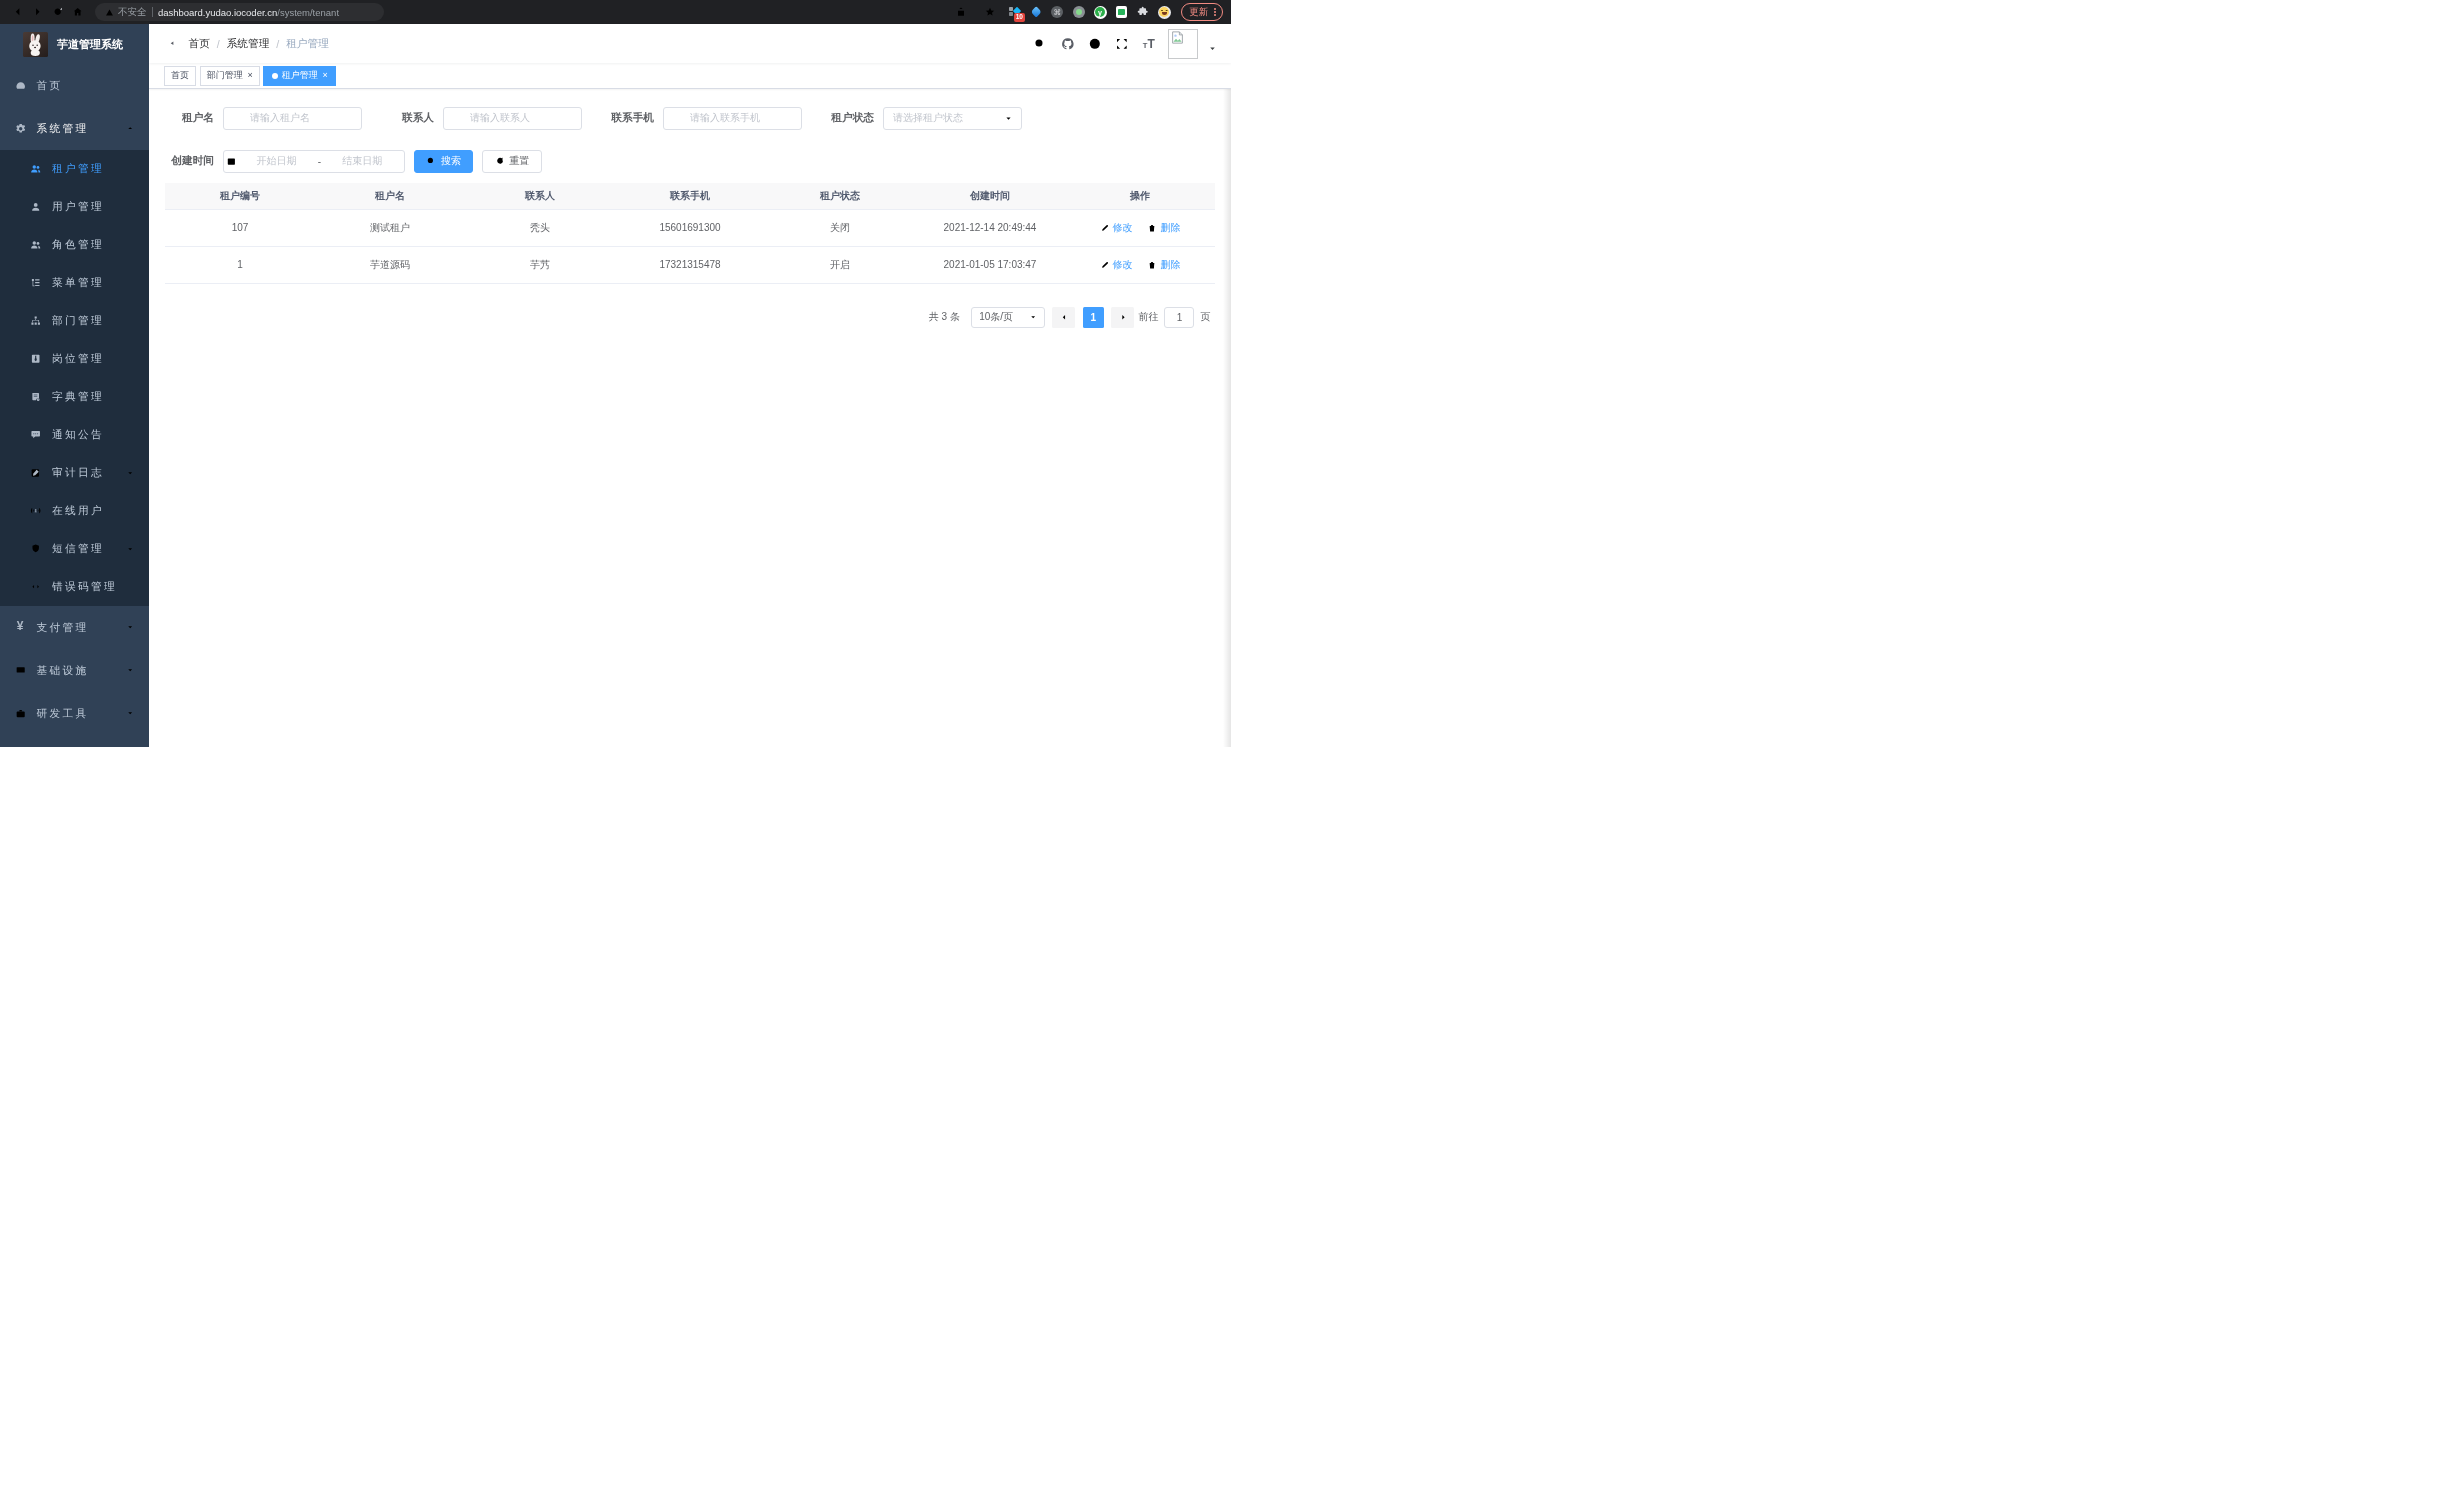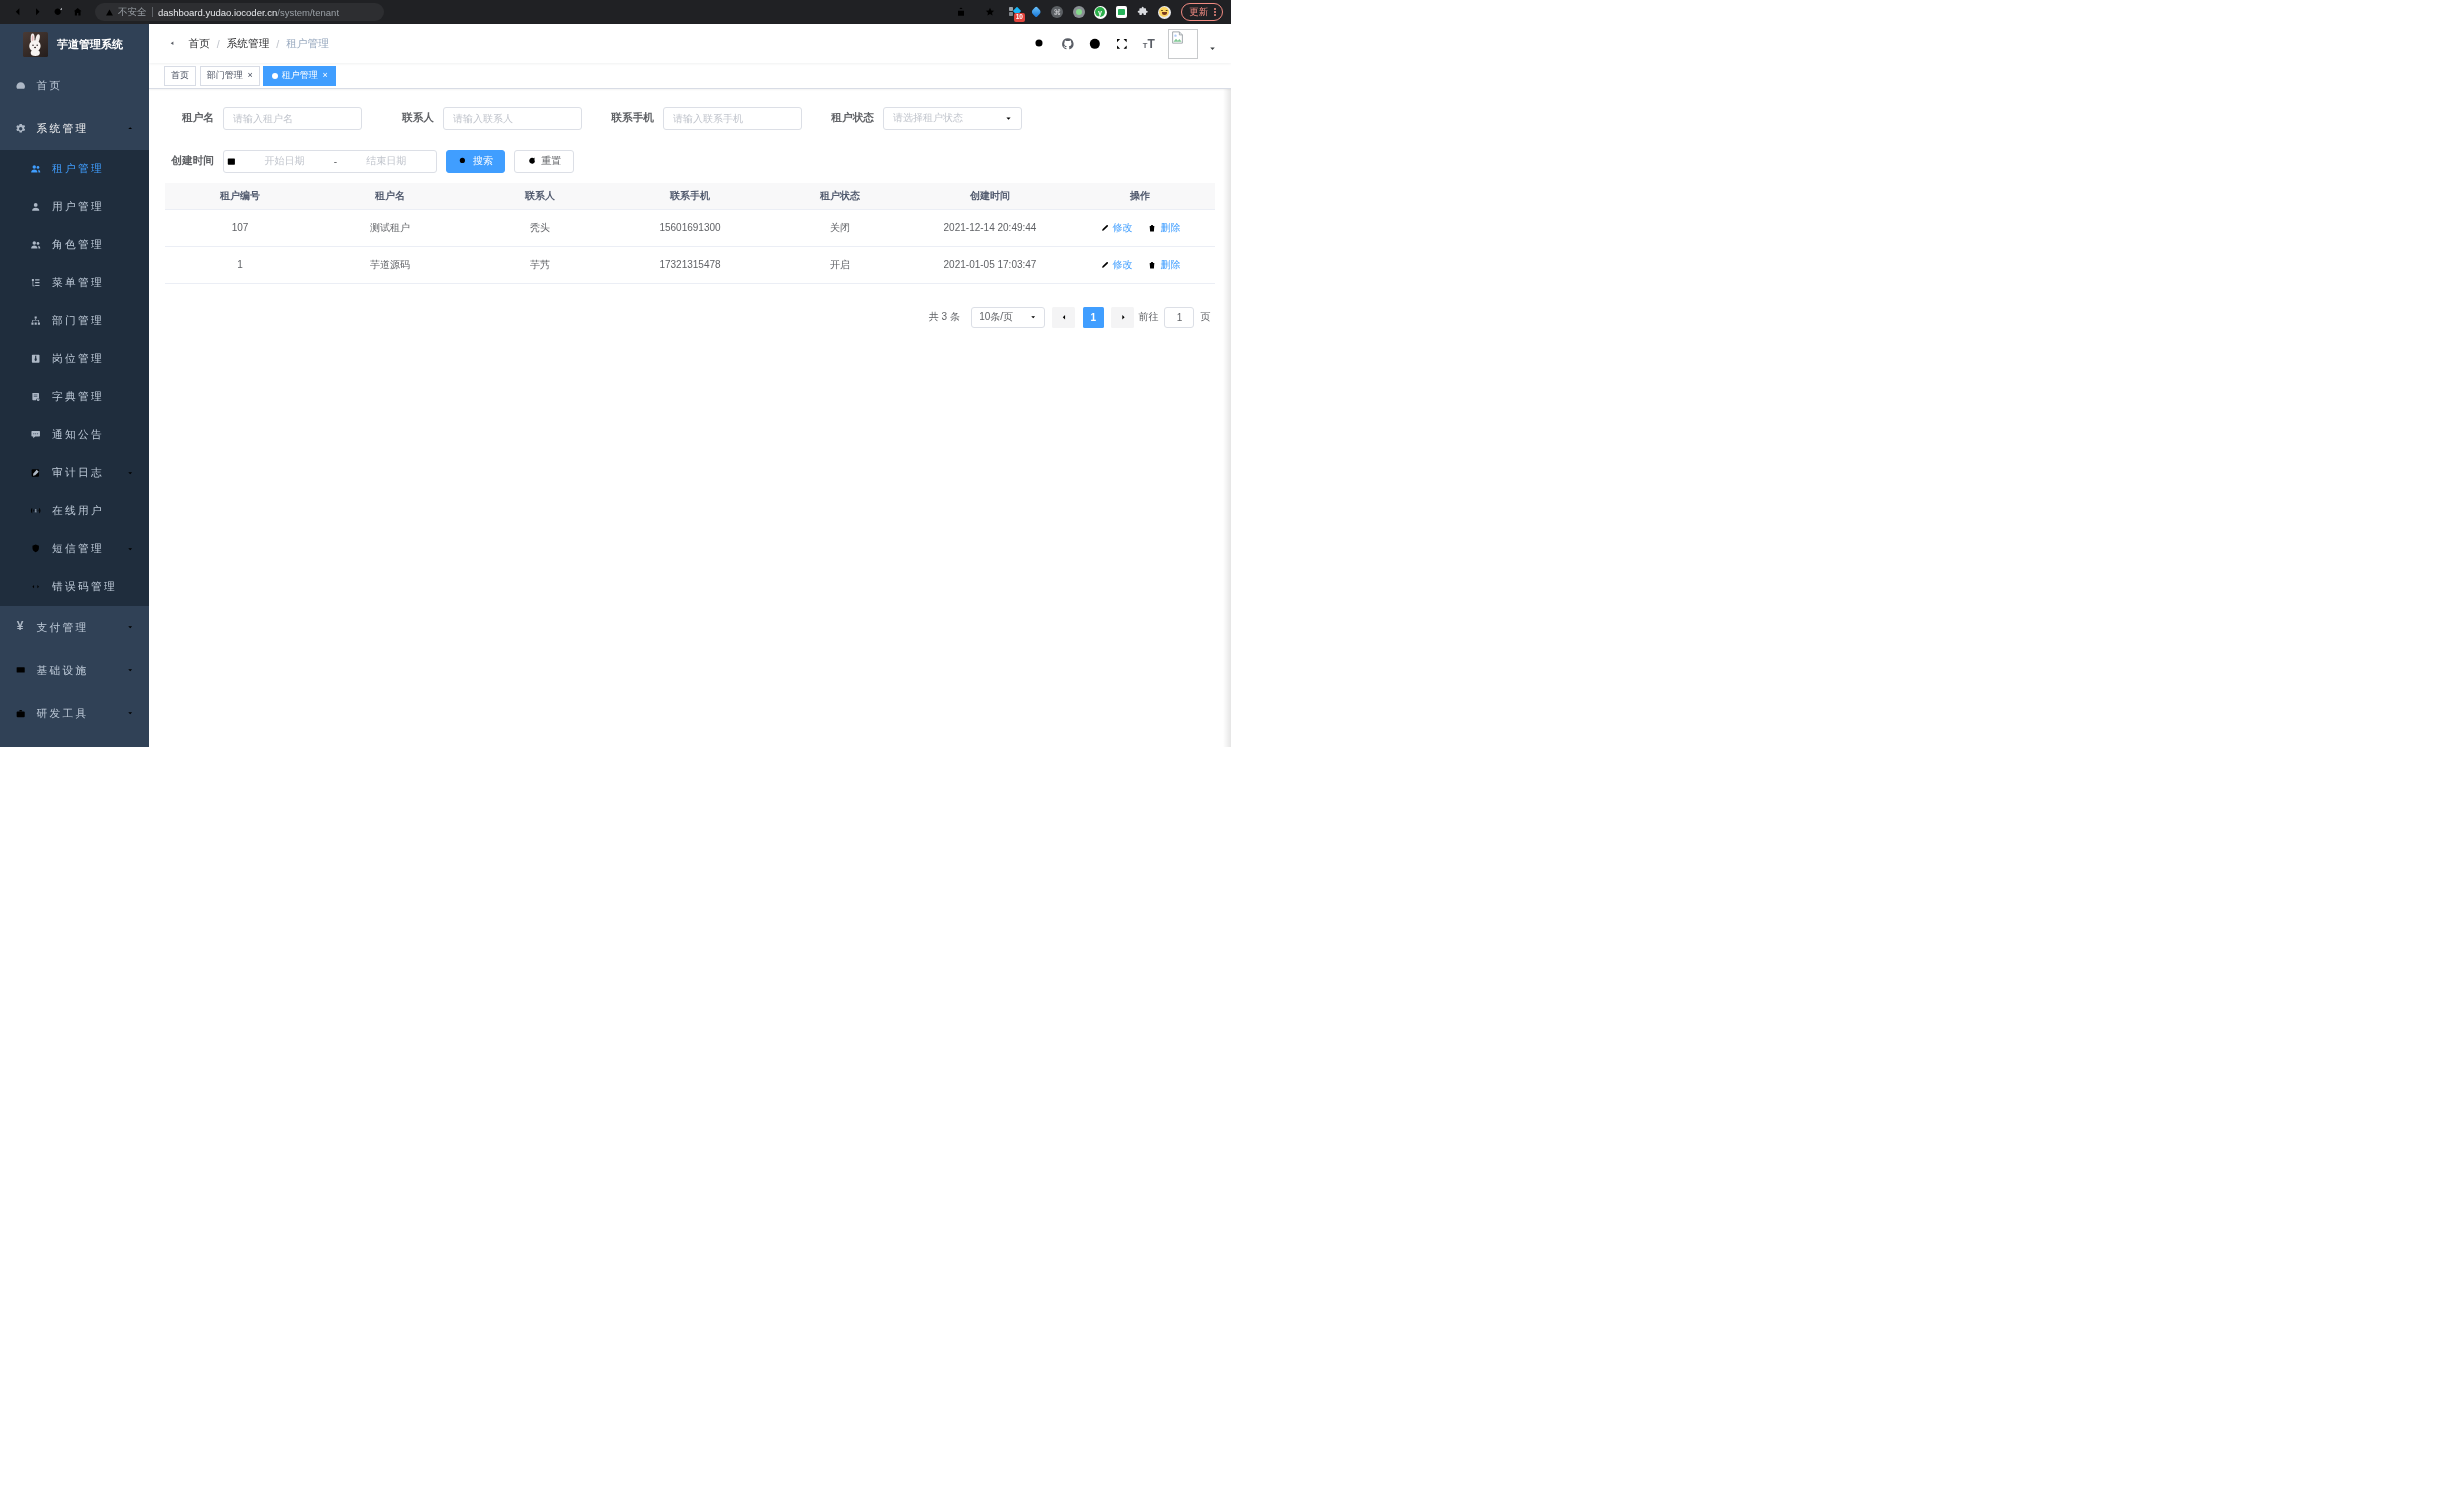--- a/index.html
+++ b/index.html
@@ -97,27 +97,27 @@
   .tag .x { font-size:9px; line-height:1; margin-left:0.8px; }
   .tag.active { background:#409eff; border-color:#409eff; color:#fff; padding:0 7.6px; }
   .tag .dot { width:6px; height:6px; border-radius:50%; background:#fff; }
 
   
   .content { flex:1; padding:17.5px 16px 0; position:relative; }
   .filter-row { display:flex; align-items:center; }
   .filter-row + .filter-row { margin-top:20px; }
   .f-group { display:flex; align-items:center; margin-right:23px; }
   .f-label { width:49px; text-align:right; margin-right:9px; font-size:10.7px; font-weight:700; color:#606266; white-space:nowrap; }
-  .f-input { width:139px; height:23px; border:0.8px solid #dcdfe6; border-radius:3px; padding:0 9px; font-size:10px;
-    color:#606266; background:#fff; font-family:Liberation Sans, sans-serif; }
+  .f-input { width:139px; height:23px; border:0.8px solid #dcdfe6; border-radius:3px; padding:0 26px; font-size:10px;
+    color:#606266; background:#fff; font-family:Liberation Mono, monospace; }
   .f-input::placeholder { color:#c0c4cc; }
   .f-select { width:139px; height:23px; border:0.8px solid #dcdfe6; border-radius:3px; padding:0 7.6px 0 9px;
     display:flex; align-items:center; justify-content:space-between; color:#c0c4cc; font-size:10px; background:#fff; cursor:pointer; }
   .f-select svg { width:9px; height:9px; color:#c0c4cc; }
-  .f-date { width:214px; height:23px; border:0.8px solid #dcdfe6; border-radius:3px; display:flex; align-items:center;
+  .f-date { width:182px; height:23px; border:0.8px solid #dcdfe6; border-radius:3px; display:flex; align-items:center;
     padding:0 2px; color:#c0c4cc; font-size:10px; background:#fff; }
   .f-date svg { width:10.7px; height:10.7px; color:#c0c4cc; flex-shrink:0; }
   .f-date .dph { flex:1; text-align:center; }
   .f-date .dsep { color:#606266; padding:0 1.5px; }
   .btn { height:23px; border-radius:3px; display:inline-flex; align-items:center; gap:4.6px; padding:0 11.4px;
     font-size:10px; cursor:pointer; border:0.8px solid transparent; background:#fff; font-family:inherit; }
   .btn svg { width:10px; height:10px; }
   .btn-primary { background:#409eff; border-color:#409eff; color:#fff; margin-left:9px; }
   .btn-plain { border-color:#dcdfe6; color:#606266; margin-left:9px; }
   .toolbar { display:flex; align-items:center; margin-top:20.6px; }

